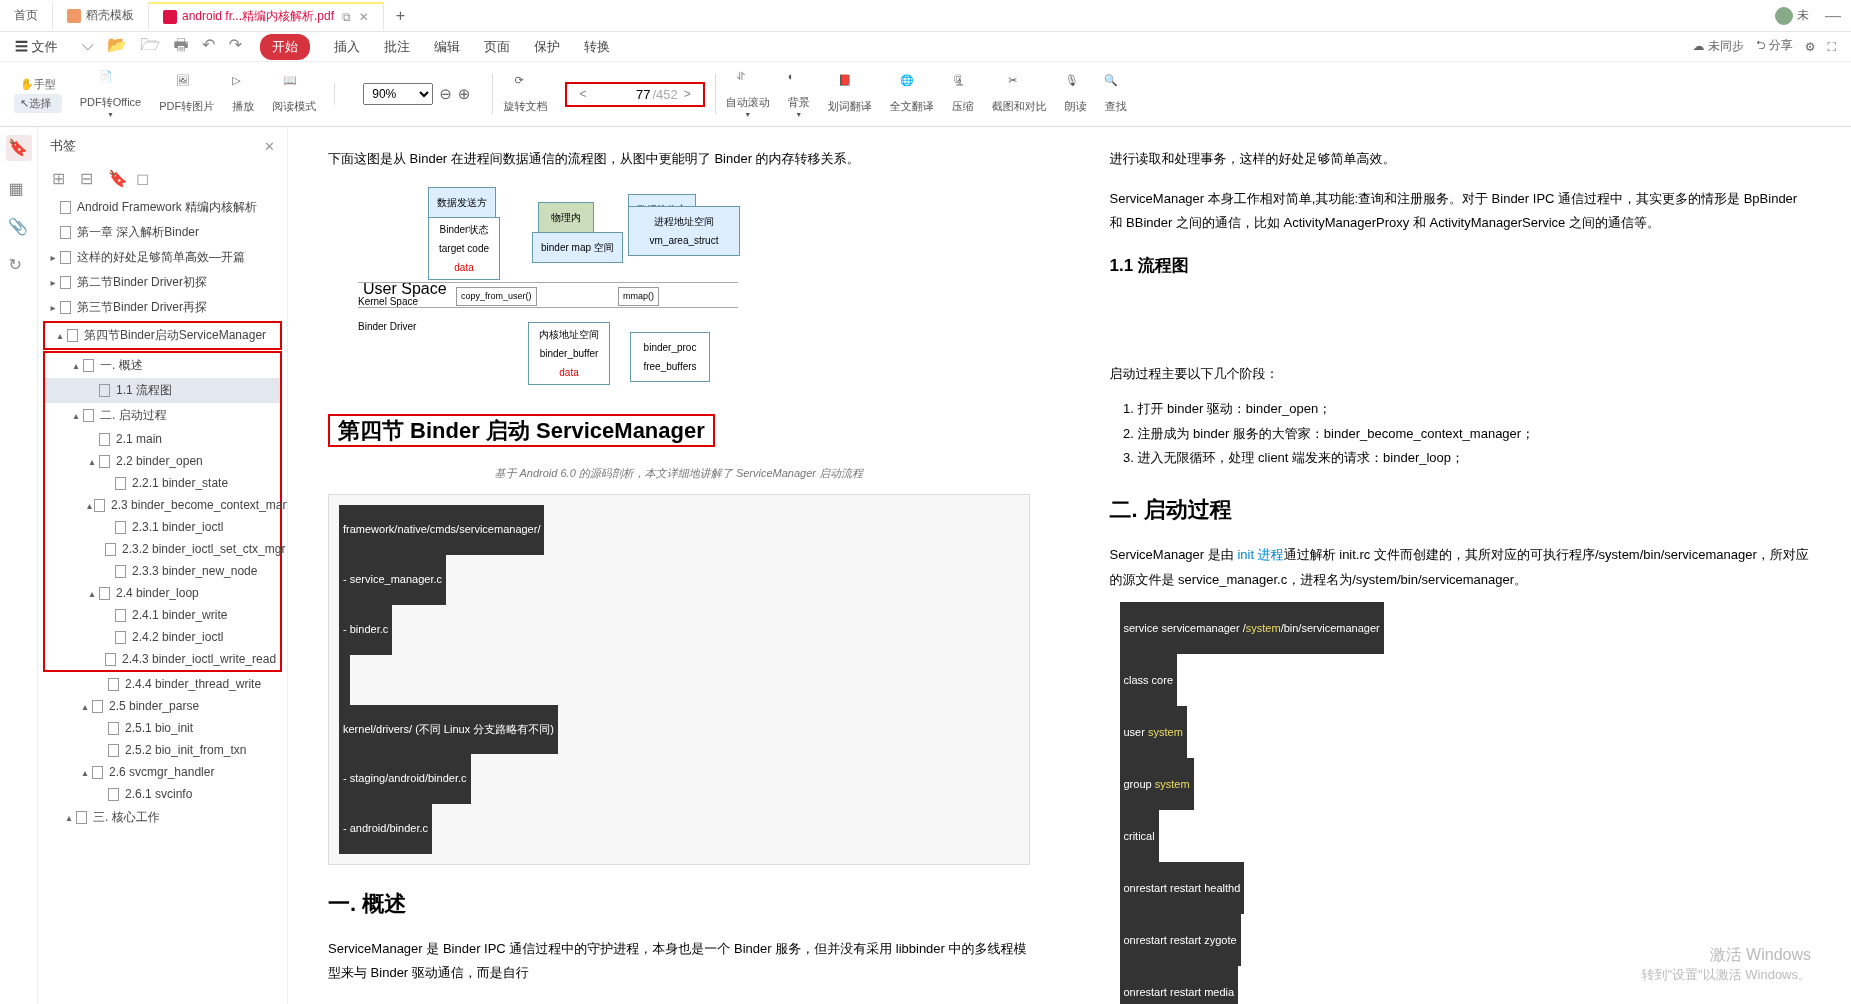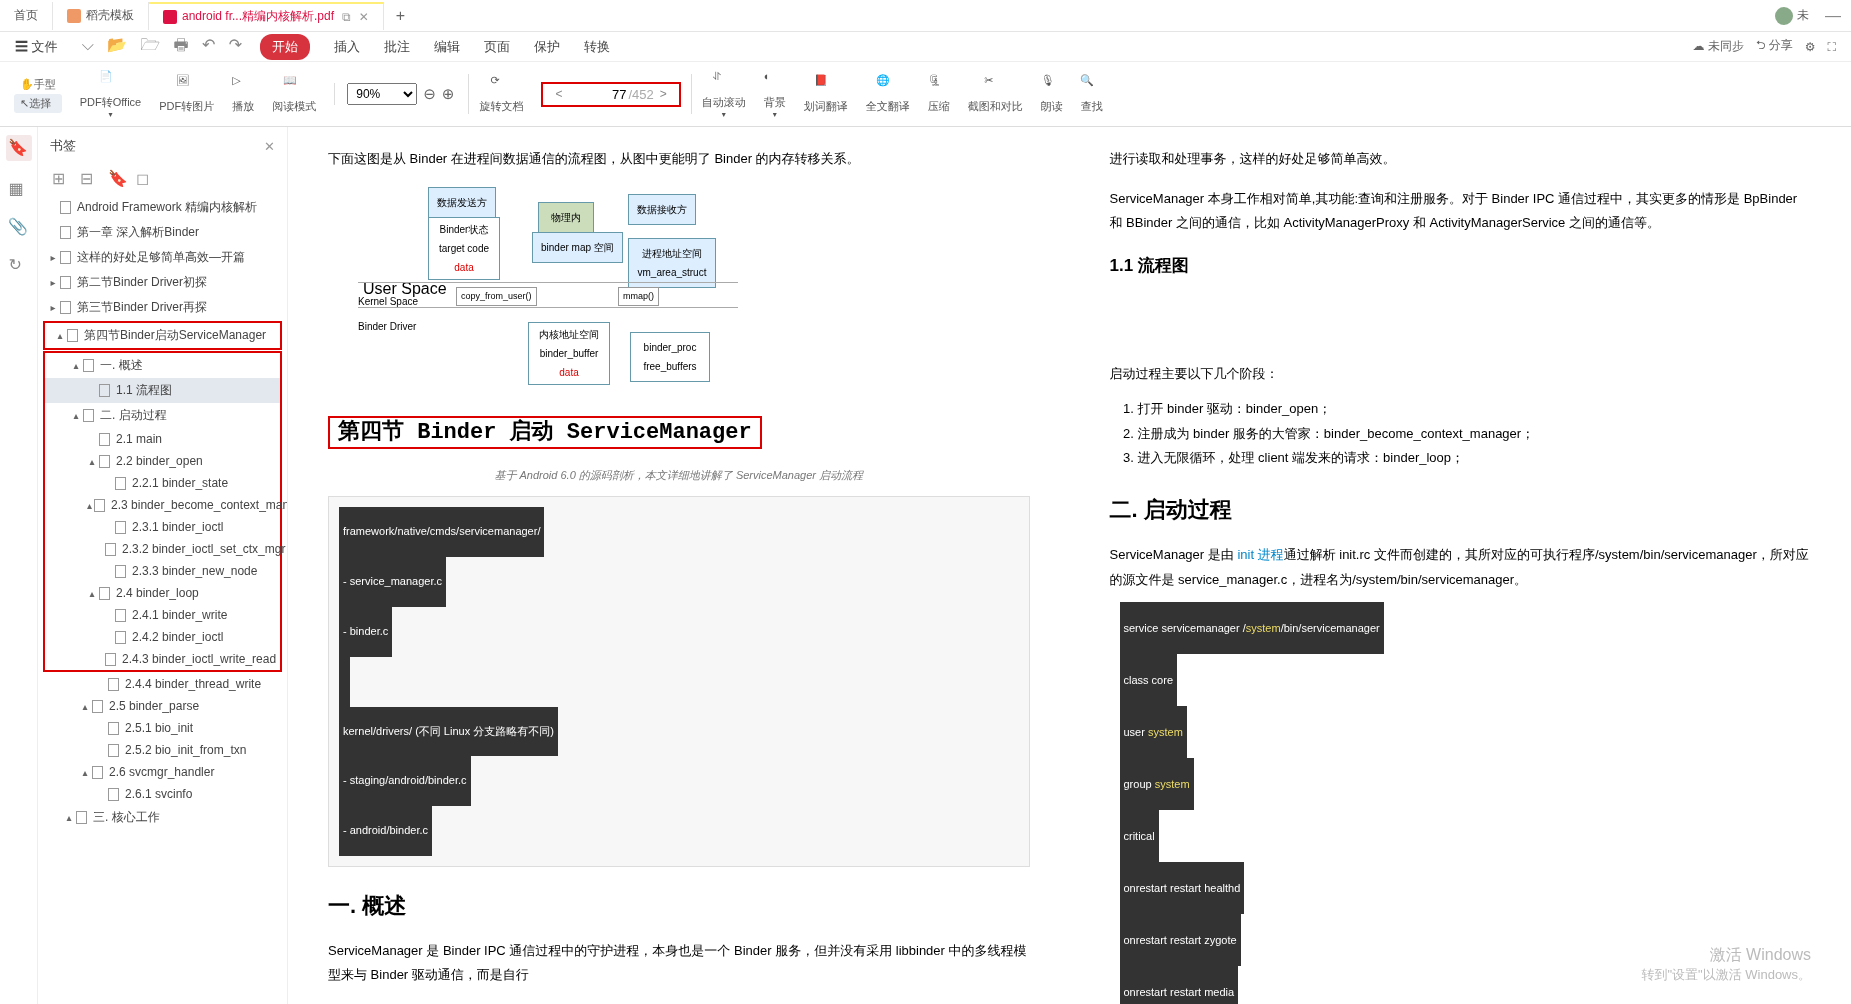--- a/index.html
+++ b/index.html
@@ -19,21 +19,21 @@
 .menubar .item{font-size:13px;color:#444;margin-right:24px;}
 .menubar .item.start{background:#d6333f;color:#fff;padding:4px 12px;border-radius:12px;}
 .menubar .mb-right{margin-left:auto;display:flex;align-items:center;padding-right:15px;gap:12px;}
 .menubar .mb-right span{font-size:12px;color:#666;}
 .toolbar{height:65px;display:flex;align-items:center;padding-left:14px;border-bottom:1px solid #ddd;}
 .tbl{display:flex;flex-direction:column;align-items:center;justify-content:center;font-size:11px;color:#555;margin-right:18px;}
 .tbl .ic{width:22px;height:22px;margin-bottom:3px;}
 .handsel{display:flex;flex-direction:column;margin-right:18px;}
 .handsel div{display:flex;align-items:center;font-size:11px;color:#555;padding:2px 6px;}
 .handsel .sel{background:#e9eef5;border-radius:3px;}
-.zoom{display:flex;align-items:center;border-left:1px solid #ddd;padding-left:12px;margin-right:4px;}
+.zoom{display:flex;align-items:center;border-left:1px solid #ddd;padding-left:28px;margin-right:12px;}
 .zoom select{width:70px;height:22px;font-size:12px;padding-left:4px;}
 .zoom .zi{margin-left:6px;color:#666;font-size:15px;}
 .pager{display:flex;align-items:center;border:2px solid #d00;padding:3px 6px;}
 .pager .arr{color:#888;font-size:12px;padding:0 6px;}
 .pager input{width:60px;text-align:right;border:none;font-size:13px;padding-right:2px;}
 .pager .tot{color:#aaa;font-size:13px;}
 .main{display:flex;height:calc(100% - 127px);}
 .sidebar-nav{width:38px;border-right:1px solid #eee;display:flex;flex-direction:column;align-items:center;padding-top:8px;gap:18px;}
 .sidebar-nav .ni{width:20px;height:20px;color:#888;}
 .sidebar-nav .ni.active{color:#d14;background:#f5e8e8;border-radius:3px;padding:3px;width:26px;height:26px;}
@@ -343,32 +343,32 @@
 
   <div class="content">
     <div class="page">
       <p>下面这图是从 Binder 在进程间数据通信的流程图，从图中更能明了 Binder 的内存转移关系。</p>
       <div class="diagram">
         <div class="box" style="left:100px;top:5px;">数据发送方</div>
         <div class="box" style="left:210px;top:20px;background:#cdb;width:56px;">物理内存</div>
         <div class="box" style="left:300px;top:12px;">数据接收方</div>
         <div class="box" style="left:100px;top:35px;background:#fff;width:72px;padding:2px;"><span>Binder状态</span><br><span>target code</span><br><span style="color:#d00;">data</span></div>
         <div class="box" style="left:204px;top:50px;">binder map 空间</div>
-        <div class="box" style="left:300px;top:56px;width:88px;">进程地址空间 vm_area_struct</div>
+        <div class="box" style="left:300px;top:24px;width:112px;">进程地址空间 vm_area_struct</div>
         <div style="position:absolute;left:35px;top:92px;font-size:16px;">User Space</div>
         <div style="position:absolute;left:30px;top:110px;font-size:10px;">Kernel Space</div>
         <div style="position:absolute;left:30px;top:135px;font-size:10px;">Binder Driver</div>
         <div style="position:absolute;left:30px;top:100px;width:380px;border-top:1px solid #aaa;"></div>
         <div style="position:absolute;left:30px;top:125px;width:380px;border-top:1px solid #aaa;"></div>
         <div style="position:absolute;left:128px;top:105px;font-size:9px;border:1px solid #999;padding:0 4px;">copy_from_user()</div>
         <div style="position:absolute;left:290px;top:105px;font-size:9px;border:1px solid #999;padding:0 4px;">mmap()</div>
         <div class="box" style="left:200px;top:140px;background:#fff;width:82px;padding:2px;"><span>内核地址空间</span><br><span>binder_buffer</span><br><span style="color:#d00;">data</span></div>
         <div class="box" style="left:302px;top:150px;background:#fff;width:80px;"><span>binder_proc</span><br><span>free_buffers</span></div>
       </div>
-      <h2><span class="hl-red-block" style="padding:2px 8px;font-family:Liberation Mono, monospace;">第四节 Binder 启动 ServiceManager</span></h2>
+      <h2><span class="hl-red-block" style="padding:2px 8px;">第四节 Binder 启动 ServiceManager</span></h2>
       <p class="sub">基于 Android 6.0 的源码剖析，本文详细地讲解了 ServiceManager 启动流程</p>
       <div class="code-block" id="code1"><span class="code-hl">framework/native/cmds/servicemanager/</span><br><span class="code-hl">  - service_manager.c</span><br><span class="code-hl">  - binder.c</span><br><span class="code-hl">&nbsp;</span><br><span class="code-hl">kernel/drivers/ (不同 Linux 分支路略有不同)</span><br><span class="code-hl">  - staging/android/binder.c</span><br><span class="code-hl">  - android/binder.c</span></div>
       <h2>一. 概述</h2>
       <p>ServiceManager 是 Binder IPC 通信过程中的守护进程，本身也是一个 Binder 服务，但并没有采用 libbinder 中的多线程模型来与 Binder 驱动通信，而是自行</p>
     </div>
 
     <div class="page">
       <p>进行读取和处理事务，这样的好处足够简单高效。</p>
       <p style="margin-top:15px;">ServiceManager 本身工作相对简单,其功能:查询和注册服务。对于 Binder IPC 通信过程中，其实更多的情形是 BpBinder 和 BBinder 之间的通信，比如 ActivityManagerProxy 和 ActivityManagerService 之间的通信等。</p>
       <h3>1.1 流程图</h3>

